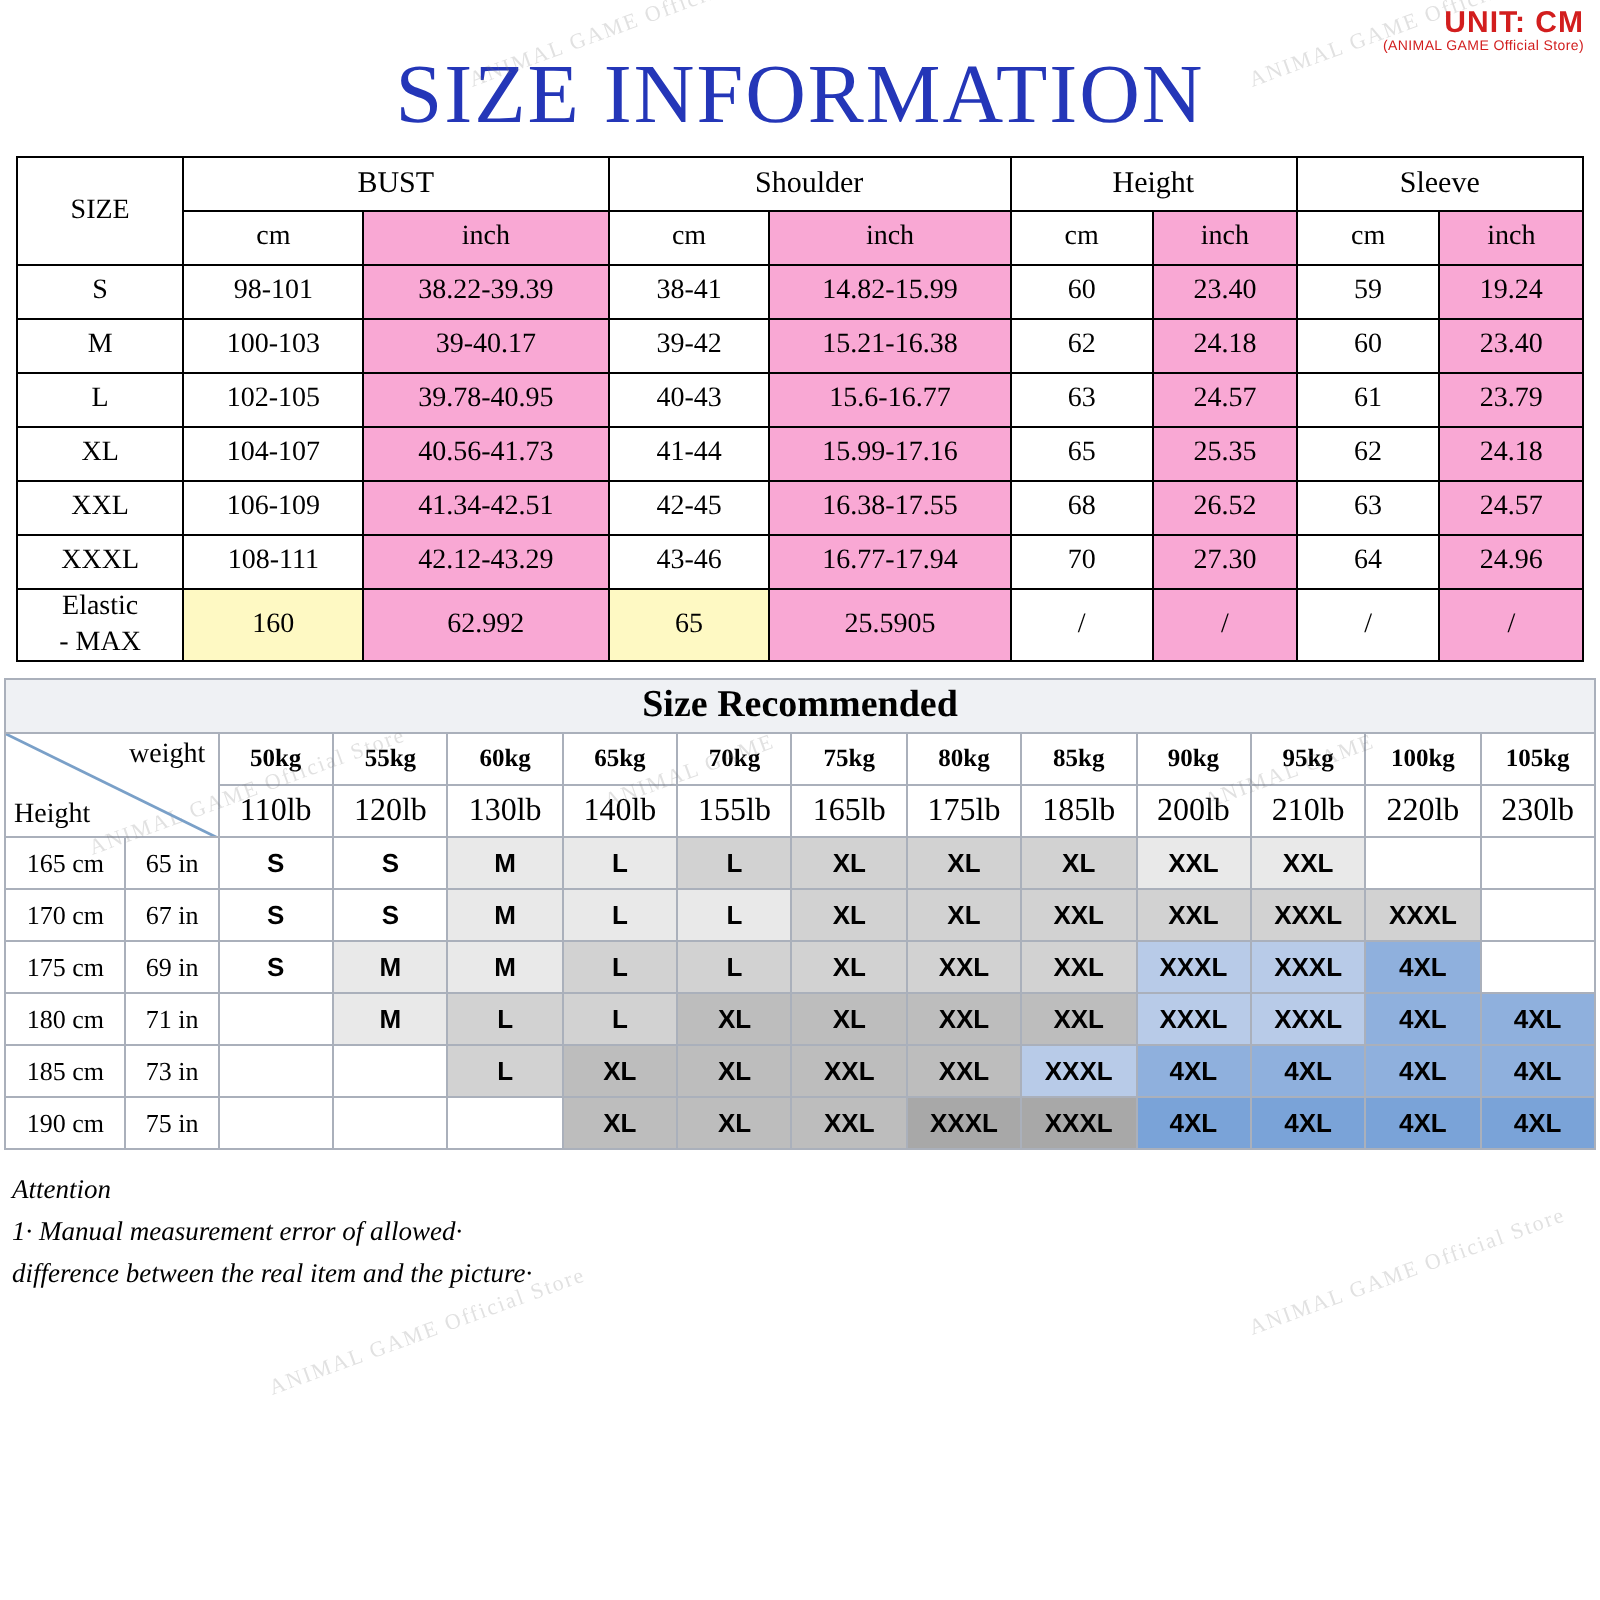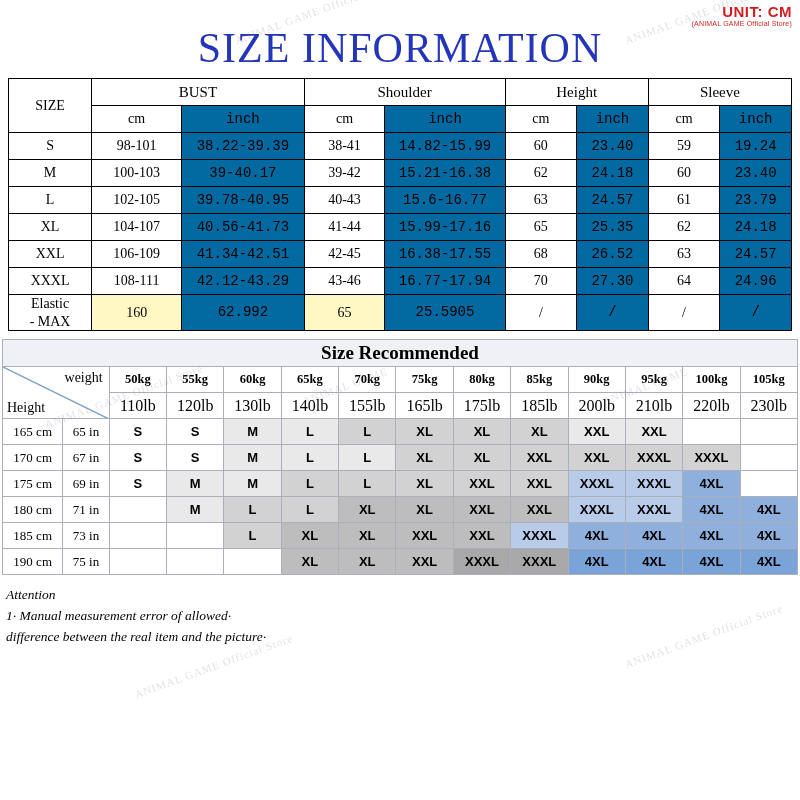--- a/index.html
+++ b/index.html
@@ -69,22 +69,21 @@
     text-align: center;
     vertical-align: middle;
     height: 26px;
     font-weight: 400;
     padding: 0;
   }
   .size-table .grp {
     font-size: 15px;
   }
   .shade {
-    background: #0369a1;
-    font-family: Liberation Mono, monospace;
+    background: #f9a8d4;
   }
   .yellow {
     background: #fef9c3;
     font-weight: 700;
   }
   .elastic-cell {
     font-size: 14px;
     line-height: 1.25;
     height: 46px;
   }

